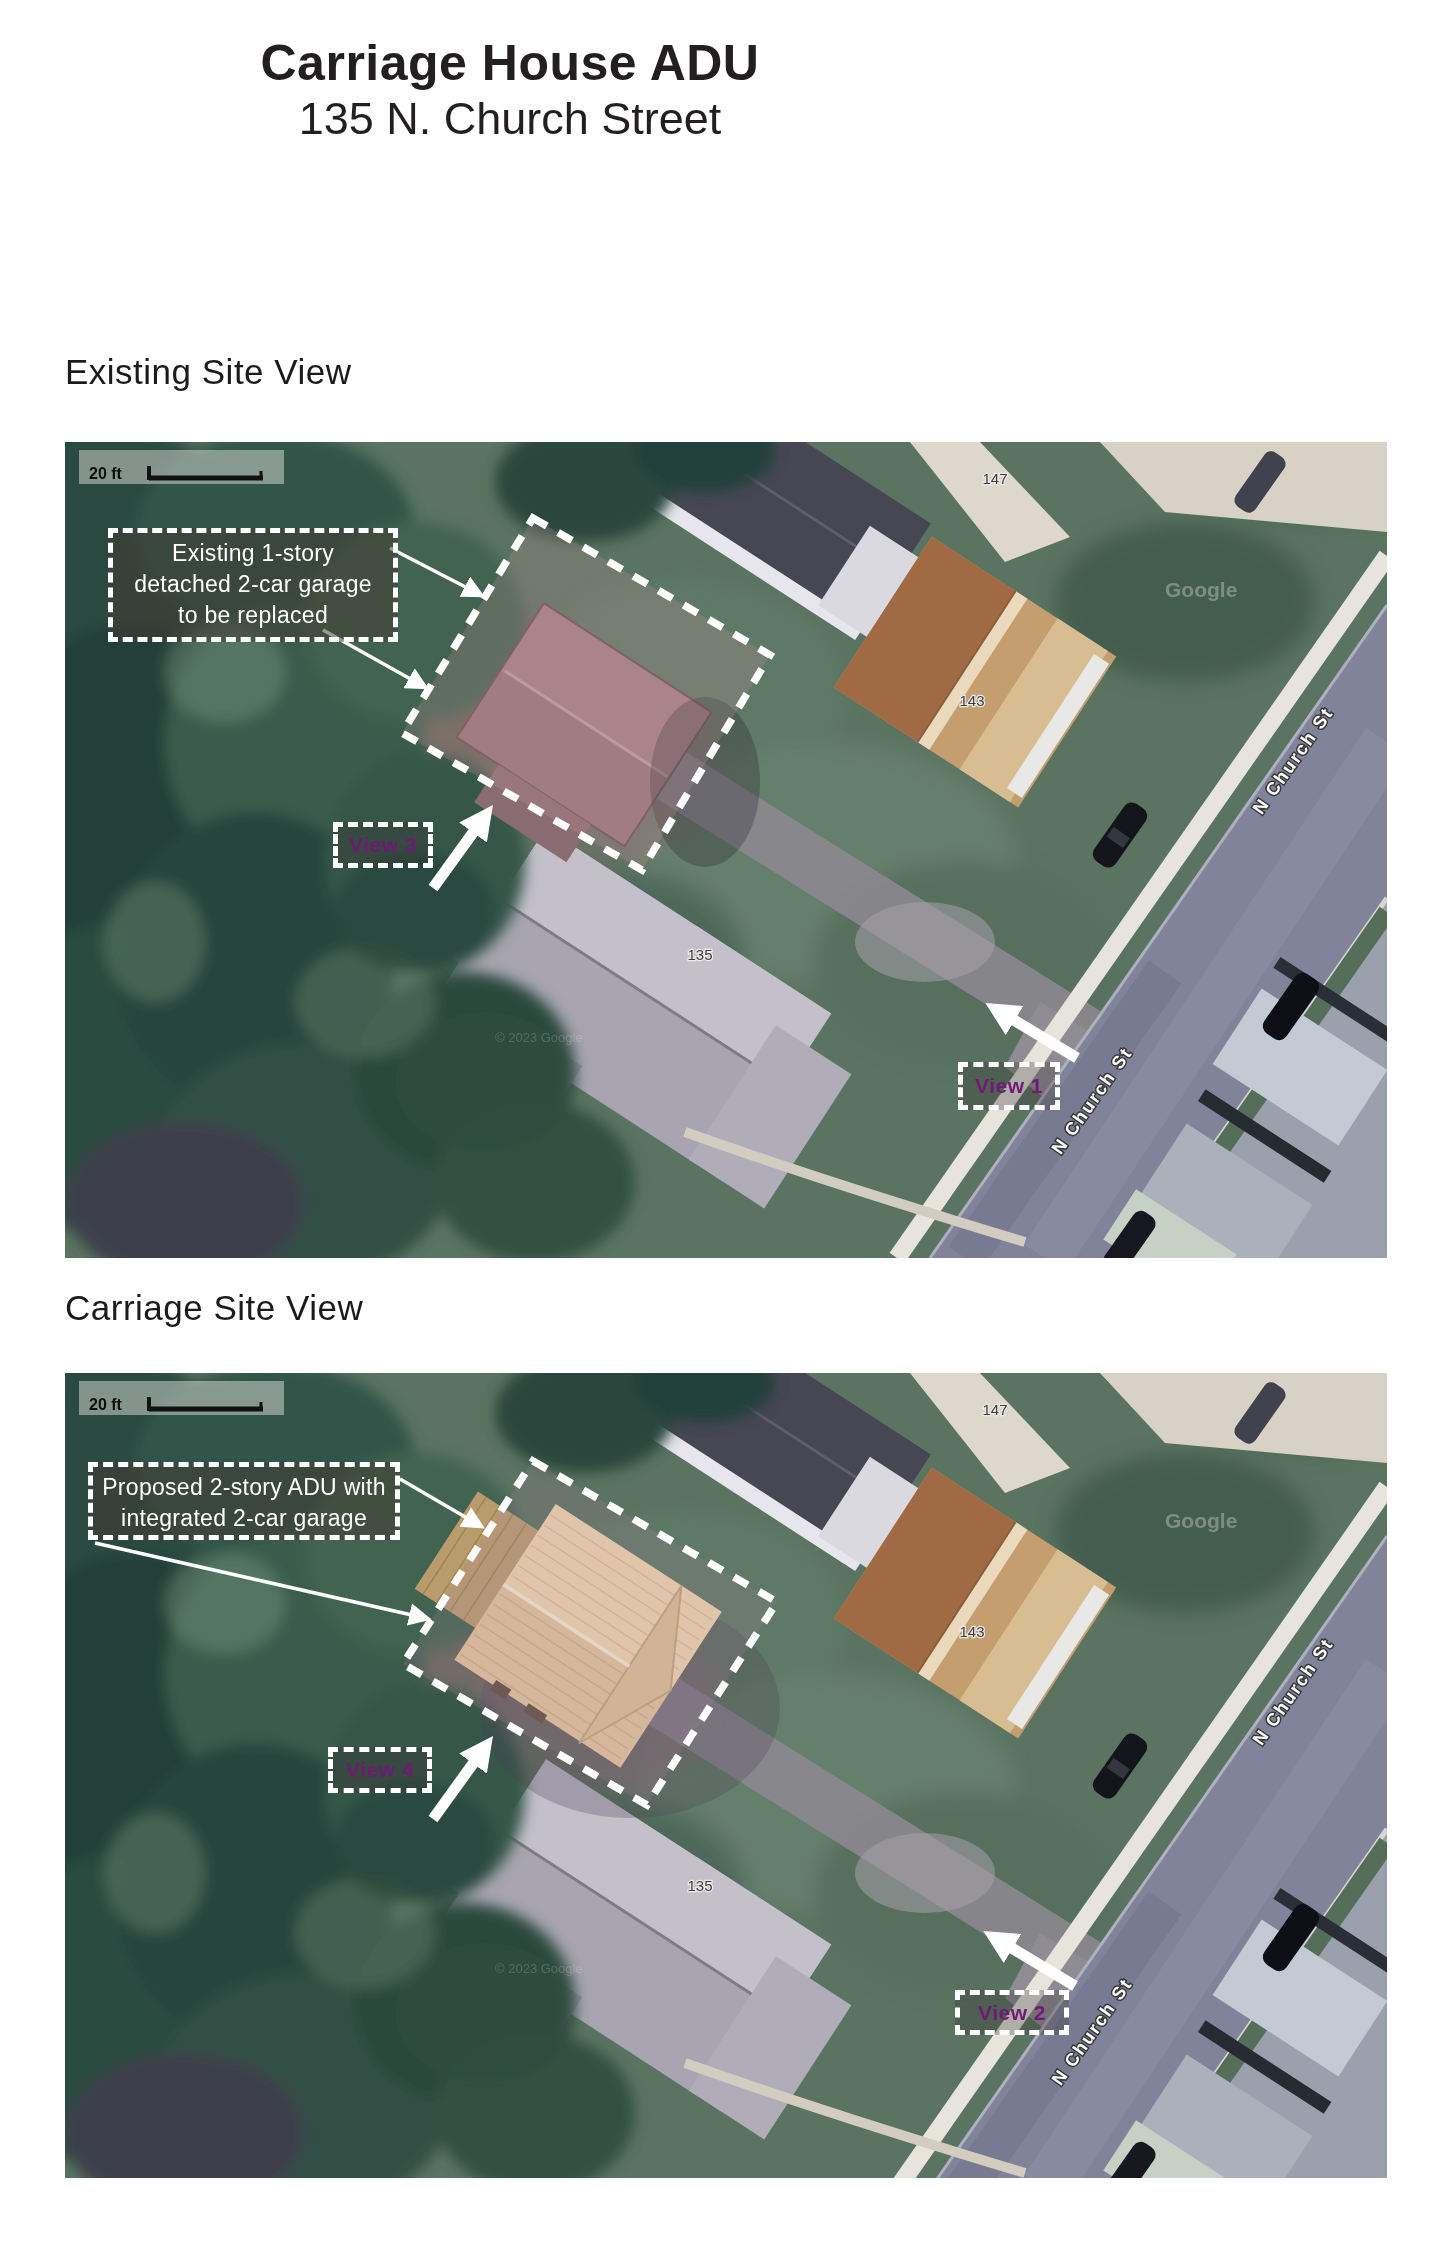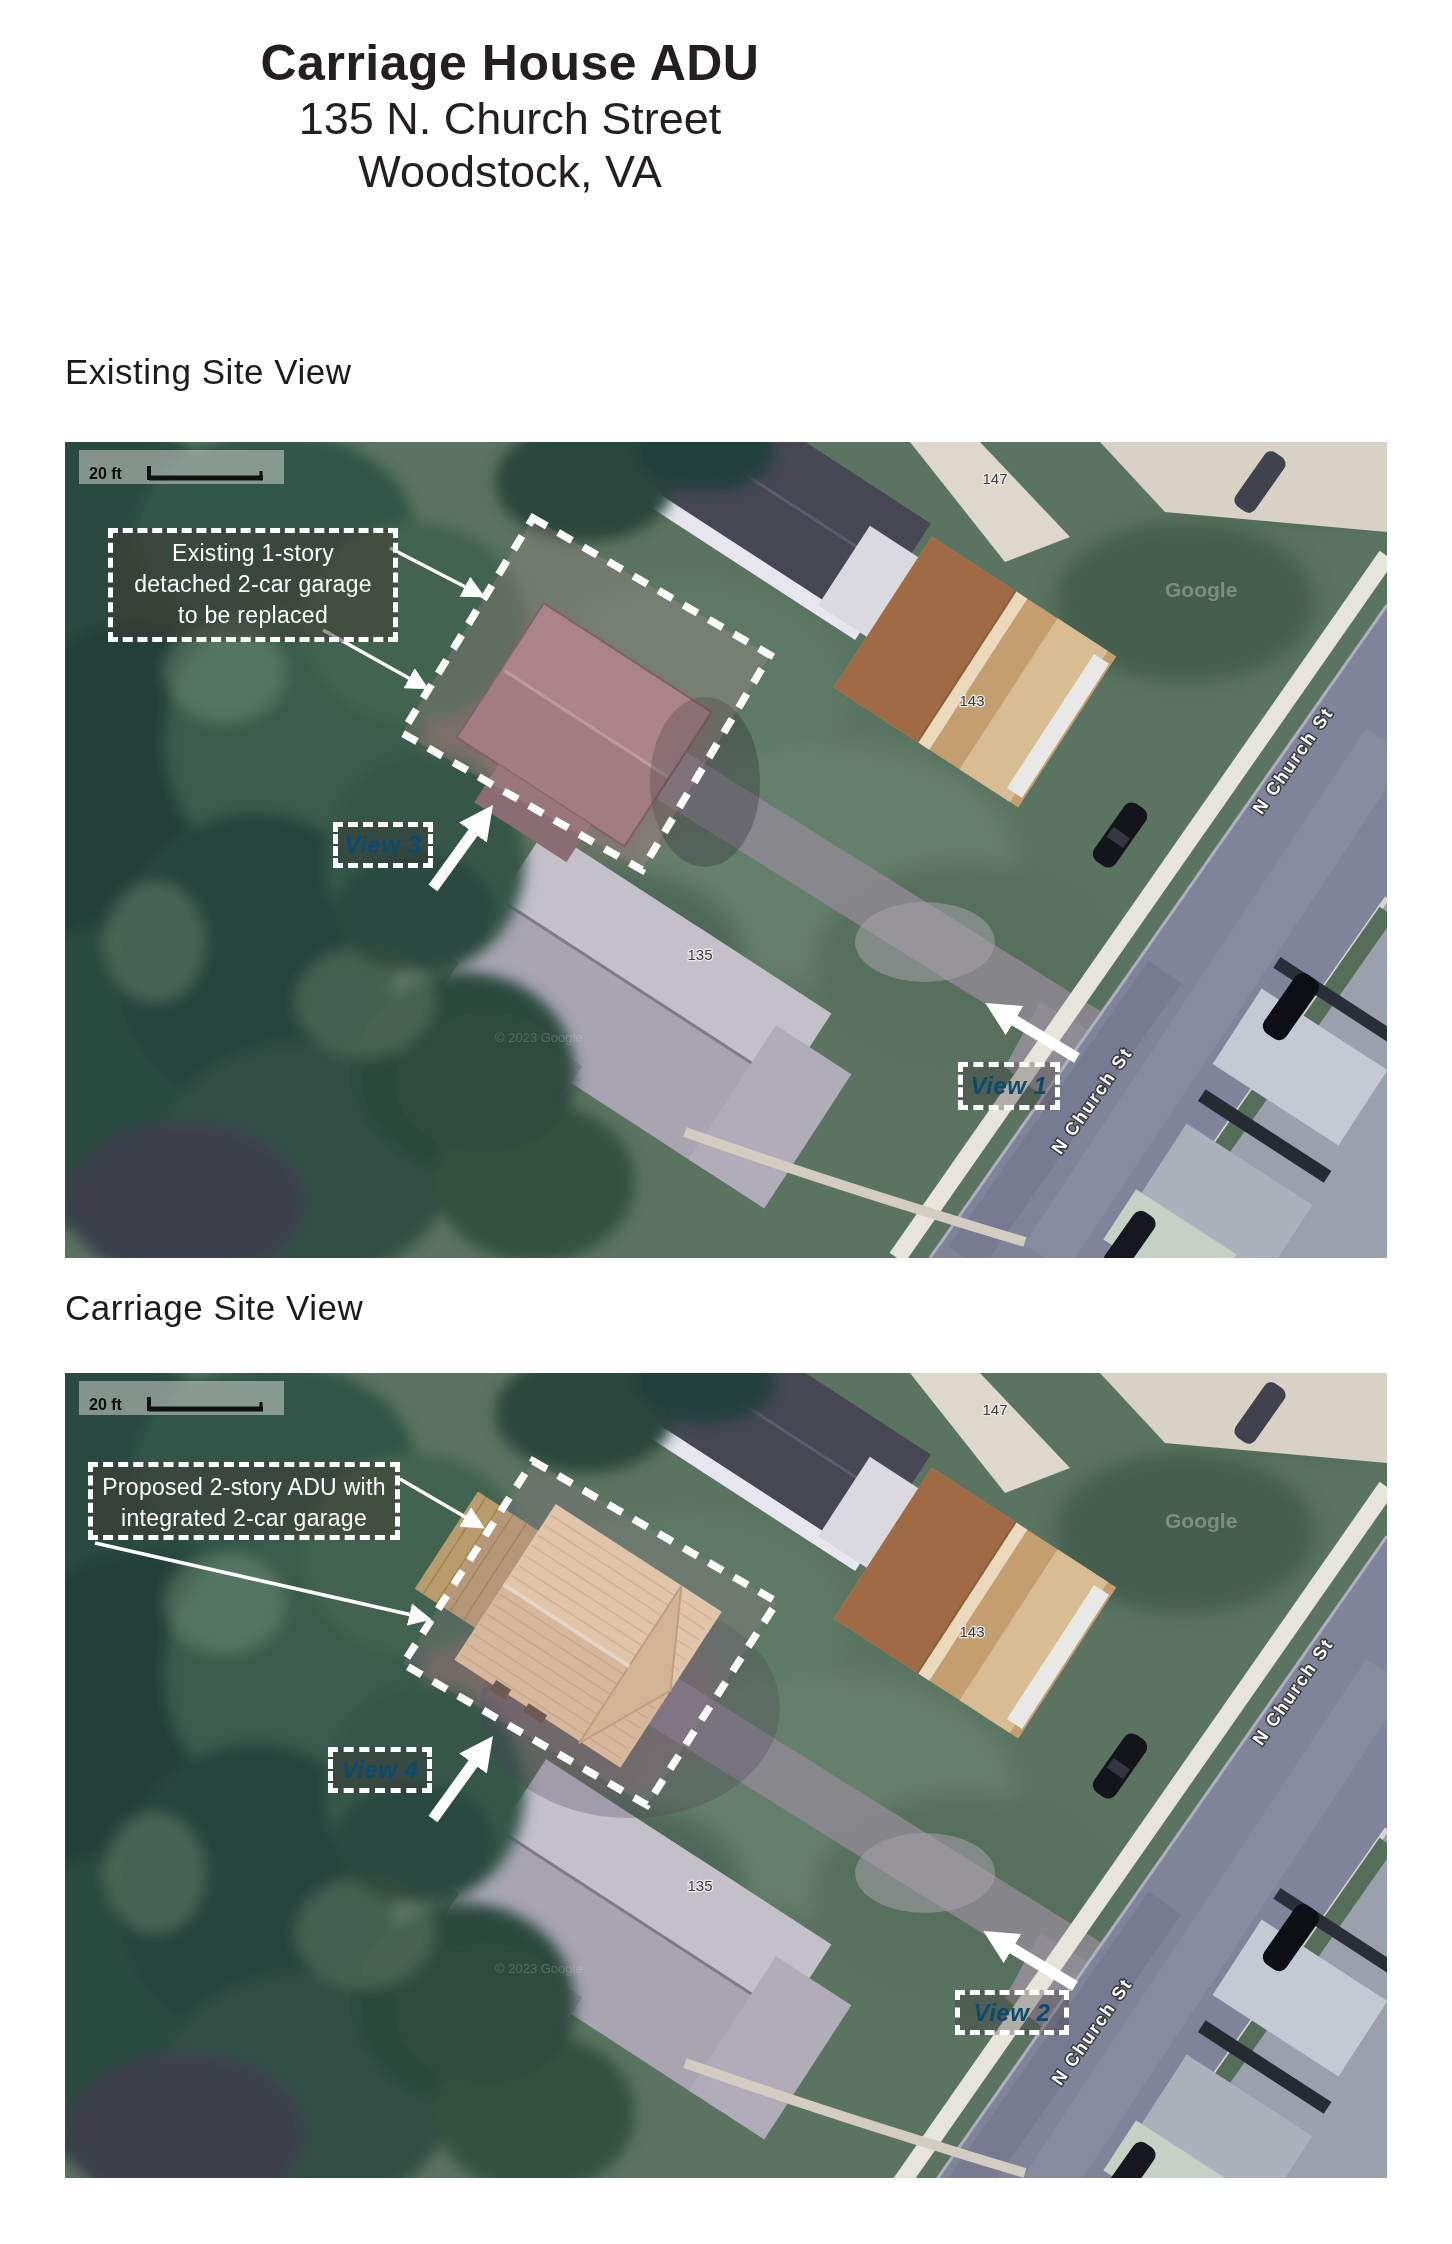--- a/index.html
+++ b/index.html
@@ -10,22 +10,22 @@
   .addr{font-size:45px;line-height:53px;font-weight:400;color:#231f20;}
   .sec{position:absolute;left:65px;margin:0;font-size:35px;font-weight:400;color:#1b1b1b;letter-spacing:.5px;}
   .map{position:absolute;left:65px;margin:0;overflow:hidden;}
   .mapsvg{display:block;}
   .soft{filter:blur(0.6px);}
   .callout{position:absolute;box-sizing:border-box;border:5px dashed #fff;
            background:rgba(66,60,52,.52);color:#fff;text-align:center;
            font-size:23px;line-height:31px;padding-top:5px;letter-spacing:.3px;}
   .callout span{display:block;}
   .viewtag{position:absolute;box-sizing:border-box;border:5px dashed #fff;
-           background:rgba(55,45,50,.30);color:#0c4a6e;font-weight:700;font-size:24px;
-           display:flex;align-items:center;justify-content:center;letter-spacing:.5px;font-style:italic;}
+           background:rgba(55,45,50,.30);color:#701a75;font-weight:700;font-size:21px;
+           display:flex;align-items:center;justify-content:center;letter-spacing:.5px;}
   .hidden-defs{position:absolute;width:0;height:0;overflow:hidden;}
 </style>
 </head>
 <body>
 
 <div class="page">
 
   <svg class="hidden-defs" aria-hidden="true">
     <defs>
       <filter id="treeblur" x="-30%" y="-30%" width="160%" height="160%">
@@ -171,21 +171,20 @@
             <line x1="196" y1="29" x2="196" y2="38" stroke="#111" stroke-width="3"></line>
           </g>
         </g>
       </g>
     </defs>
   </svg>
 
   <header class="titleblock">
     <h1>Carriage House ADU</h1>
     <div class="addr">135 N. Church Street</div>
-    <div class="addr">Woodstock, VA</div>
   </header>
 
   <h2 class="sec" style="top:352px;text-align:right;">Existing Site View</h2>
 
   <figure class="map" style="top:442px;width:1322px;height:816px;">
     <svg class="mapsvg" width="1322" height="816" viewBox="0 0 1322 816">
       <g class="soft">
         <use href="#base-scene"></use>
 
         <g transform="rotate(33 515 280)">

